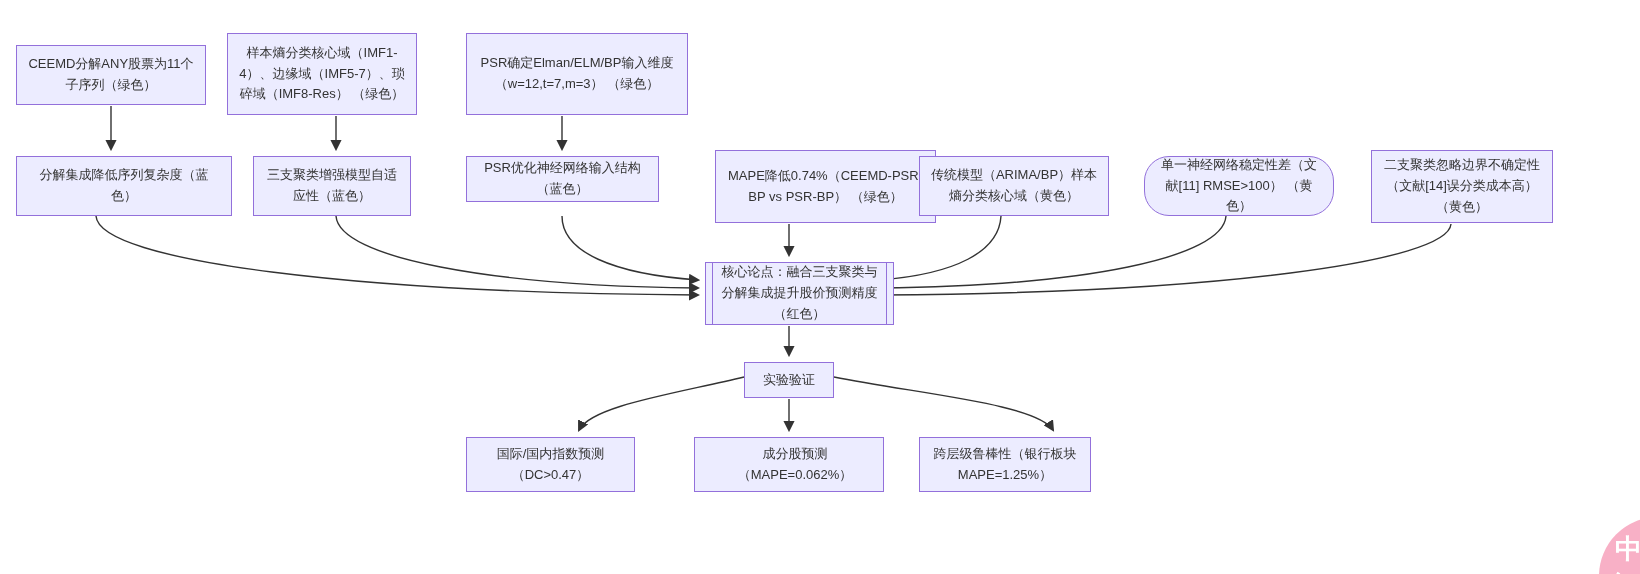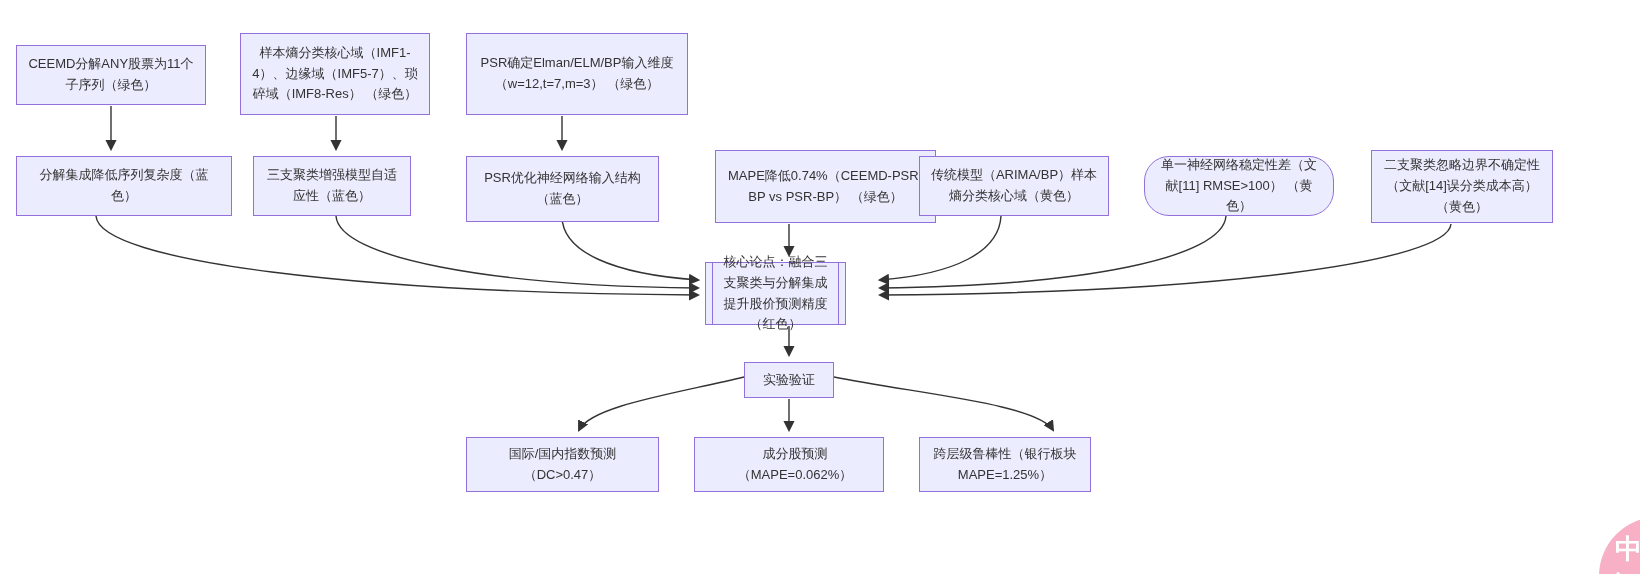--- a/index.html
+++ b/index.html
@@ -102,65 +102,65 @@
     <path class="edge" d="M778,326 L778,355" marker-end="url(#arrowhead)"></path>
     <path class="edge" d="M733,377 C662,394 580,406 568,430" marker-end="url(#arrowhead)"></path>
     <path class="edge" d="M778,399 L778,430" marker-end="url(#arrowhead)"></path>
     <path class="edge" d="M823,377 C908,394 1026,404 1042,430" marker-end="url(#arrowhead)"></path>
   </svg>
 
   <div class="node" style="left:5px; top:45px; width:190px; height:60px;">
     <span>CEEMD分解ANY股票为11个子序列（绿色）</span>
   </div>
 
-  <div class="node" style="left:229px; top:33px; width:190px; height:82px;">
+  <div class="node" style="left:216px; top:33px; width:190px; height:82px;">
     <span>样本熵分类核心域（IMF1-4）、边缘域（IMF5-7）、琐碎域（IMF8-Res） （绿色）</span>
   </div>
 
   <div class="node" style="left:455px; top:33px; width:222px; height:82px;">
     <span>PSR确定Elman/ELM/BP输入维度（w=12,t=7,m=3） （绿色）</span>
   </div>
 
   <div class="node" style="left:5px; top:156px; width:216px; height:60px;">
     <span>分解集成降低序列复杂度（蓝色）</span>
   </div>
 
   <div class="node" style="left:242px; top:156px; width:158px; height:60px;">
     <span>三支聚类增强模型自适应性（蓝色）</span>
   </div>
 
-  <div class="node" style="left:455px; top:156px; width:193px; height:66px;">
+  <div class="node" style="left:455px; top:156px; width:193px; height:46px;">
     <span>PSR优化神经网络输入结构（蓝色）</span>
   </div>
 
   <div class="node" style="left:704px; top:150px; width:221px; height:73px;">
     <span>MAPE降低0.74%（CEEMD-PSR-BP vs PSR-BP） （绿色）</span>
   </div>
 
   <div class="node" style="left:908px; top:156px; width:190px; height:60px;">
     <span>传统模型（ARIMA/BP）样本熵分类核心域（黄色）</span>
   </div>
 
   <div class="node" style="left:1133px; top:156px; width:190px; height:60px;border-radius:25px;">
     <span>单一神经网络稳定性差（文献[11] RMSE&gt;100） （黄色）</span>
   </div>
 
   <div class="node" style="left:1360px; top:150px; width:182px; height:73px;">
     <span>二支聚类忽略边界不确定性（文献[14]误分类成本高）（黄色）</span>
   </div>
 
-  <div class="node subroutine" style="left:694px; top:262px; width:141px; height:63px; padding:3px 14px;">
+  <div class="node subroutine" style="left:694px; top:262px; width:189px; height:63px; padding:3px 14px;">
     <span>核心论点：融合三支聚类与分解集成提升股价预测精度（红色）</span>
   </div>
 
   <div class="node" style="left:733px; top:362px; width:90px; height:36px;">
     <span>实验验证</span>
   </div>
 
-  <div class="node" style="left:455px; top:437px; width:193px; height:55px;">
+  <div class="node" style="left:455px; top:437px; width:169px; height:55px;">
     <span>国际/国内指数预测（DC&gt;0.47）</span>
   </div>
 
   <div class="node" style="left:683px; top:437px; width:190px; height:55px;padding-left:22px;">
     <span>成分股预测（MAPE=0.062%）</span>
   </div>
 
   <div class="node" style="left:908px; top:437px; width:172px; height:55px;">
     <span>跨层级鲁棒性（银行板块MAPE=1.25%）</span>
   </div>

